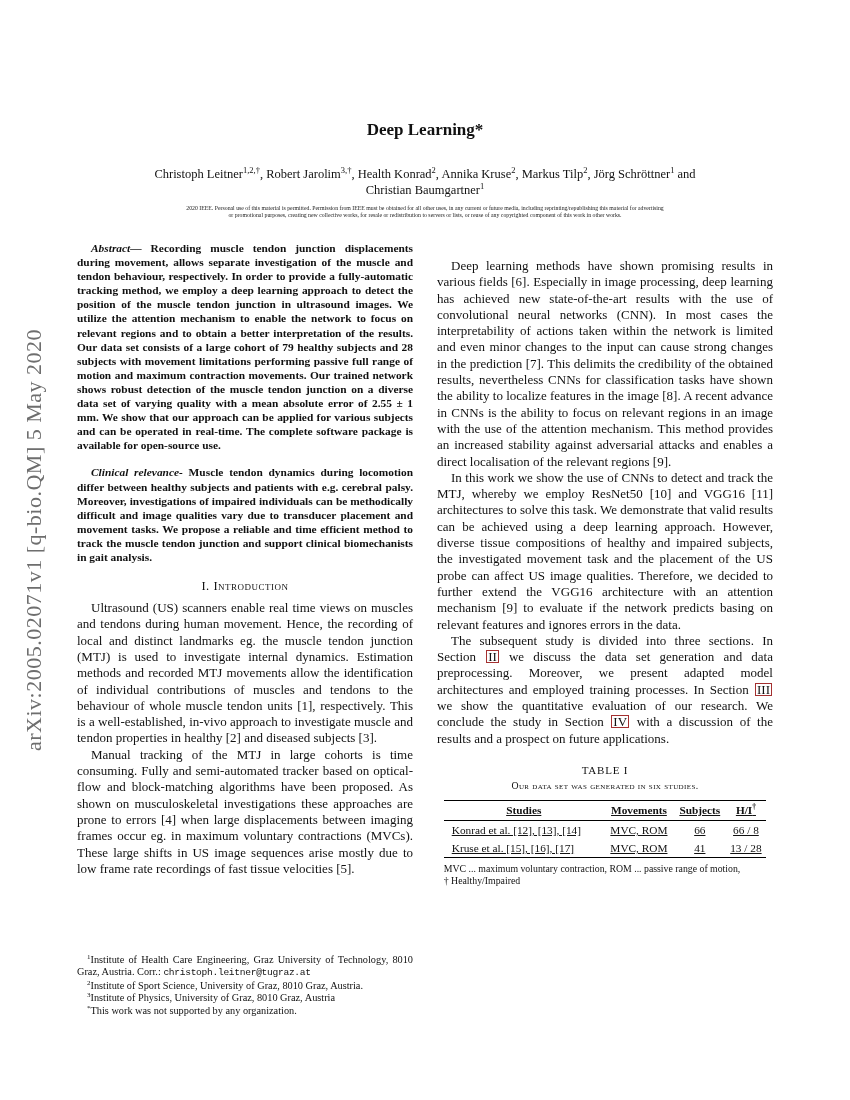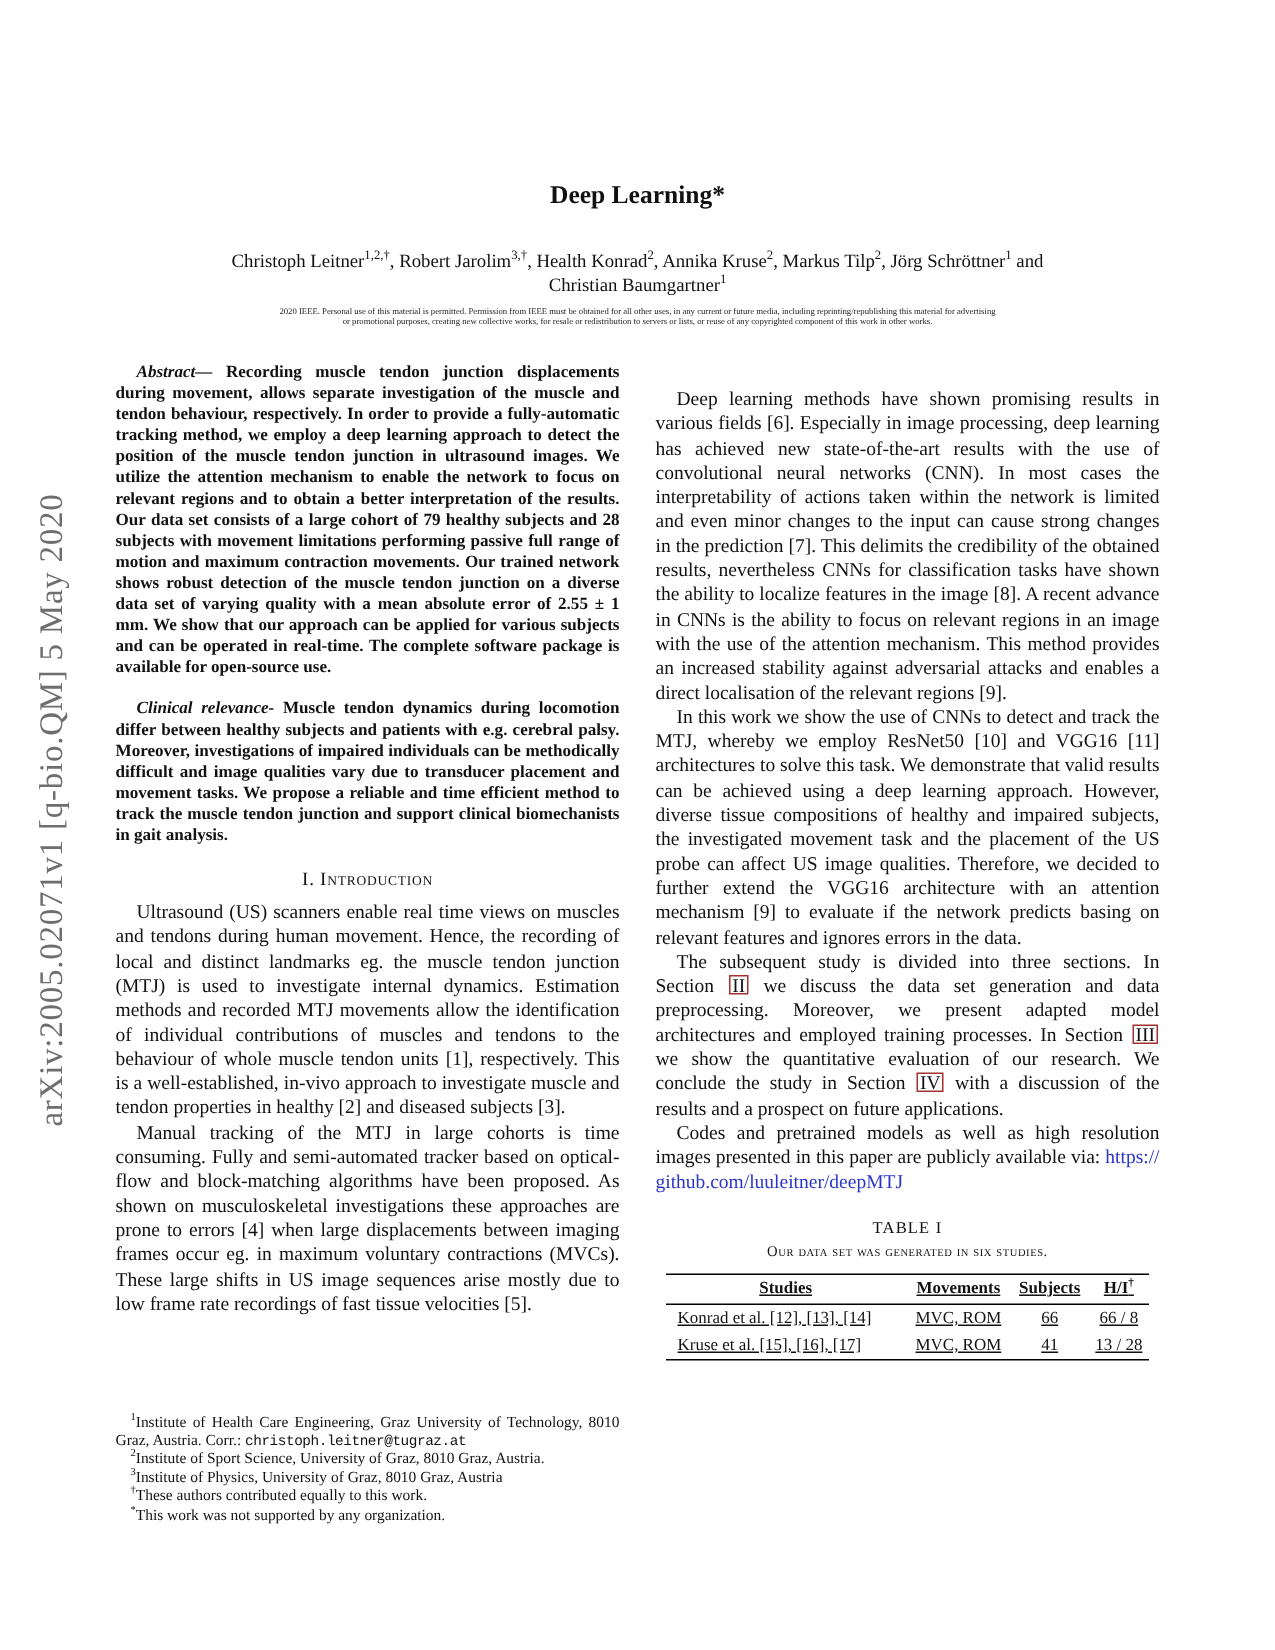--- a/index.html
+++ b/index.html
@@ -86,32 +86,30 @@
 
     <h2 class="section-heading">I. Introduction</h2>
 
     <p class="body-para">Ultrasound (US) scanners enable real time views on muscles and tendons during human movement. Hence, the recording of local and distinct landmarks eg. the muscle tendon junction (MTJ) is used to investigate internal dynamics. Estimation methods and recorded MTJ movements allow the identification of individual contributions of muscles and tendons to the behaviour of whole muscle tendon units [1], respectively. This is a well-established, in-vivo approach to investigate muscle and tendon properties in healthy [2] and diseased subjects [3].</p>
     <p class="body-para">Manual tracking of the MTJ in large cohorts is time consuming. Fully and semi-automated tracker based on optical-flow and block-matching algorithms have been proposed. As shown on musculoskeletal investigations these approaches are prone to errors [4] when large displacements between imaging frames occur eg. in maximum voluntary contractions (MVCs). These large shifts in US image sequences arise mostly due to low frame rate recordings of fast tissue velocities [5].</p>
 
     <div class="footnotes">
       <div class="fn"><sup>1</sup><span>Institute of Health Care Engineering, Graz University of Technology, 8010 Graz, Austria. Corr.: </span><span class="mono">christoph.leitner@tugraz.at</span></div>
       <div class="fn"><sup>2</sup><span>Institute of Sport Science, University of Graz, 8010 Graz, Austria.</span></div>
       <div class="fn"><sup>3</sup><span>Institute of Physics, University of Graz, 8010 Graz, Austria</span></div>
-      <div class="fn"><sup>†</sup><span>These authors contributed equally to this work.</span></div>
       <div class="fn"><sup>*</sup><span>This work was not supported by any organization.</span></div>
     </div>
   </div>
 
   <div class="col-right">
     <p class="body-para">Deep learning methods have shown promising results in various fields [6]. Especially in image processing, deep learning has achieved new state-of-the-art results with the use of convolutional neural networks (CNN). In most cases the interpretability of actions taken within the network is limited and even minor changes to the input can cause strong changes in the prediction [7]. This delimits the credibility of the obtained results, nevertheless CNNs for classification tasks have shown the ability to localize features in the image [8]. A recent advance in CNNs is the ability to focus on relevant regions in an image with the use of the attention mechanism. This method provides an increased stability against adversarial attacks and enables a direct localisation of the relevant regions [9].</p>
     <p class="body-para">In this work we show the use of CNNs to detect and track the MTJ, whereby we employ ResNet50 [10] and VGG16 [11] architectures to solve this task. We demonstrate that valid results can be achieved using a deep learning approach. However, diverse tissue compositions of healthy and impaired subjects, the investigated movement task and the placement of the US probe can affect US image qualities. Therefore, we decided to further extend the VGG16 architecture with an attention mechanism [9] to evaluate if the network predicts basing on relevant features and ignores errors in the data.</p>
 
     <p class="body-para"><span>The subsequent study is divided into three sections. In Section </span><span class="ref-box">II</span><span> we discuss the data set generation and data preprocessing. Moreover, we present adapted model architectures and employed training processes. In Section </span><span class="ref-box">III</span><span> we show the quantitative evaluation of our research. We conclude the study in Section </span><span class="ref-box">IV</span><span> with a discussion of the results and a prospect on future applications.</span></p>
 
-    <p class="body-para"><span>Codes and pretrained models as well as high resolution images presented in this paper are publicly available via: </span><a class="link">https://github.com/luuleitner/deepMTJ</a></p>
 
     <div class="table-block">
       <div class="table-label">TABLE I</div>
       <div class="table-caption">Our data set was generated in six studies.</div>
       <table>
         <thead>
           <tr>
             <th>Studies</th>
             <th>Movements</th>
             <th>Subjects</th>
@@ -126,16 +124,17 @@
             <td>66 / 8</td>
           </tr>
           <tr>
             <td class="c-study">Kruse et al. [15], [16], [17]</td>
             <td>MVC, ROM</td>
             <td>41</td>
             <td>13 / 28</td>
           </tr>
         </tbody>
       </table>
+      <div class="table-footnote"><span>MVC ... maximum voluntary contraction, ROM ... passive range of motion,</span><br><span>† Healthy/Impaired</span></div>
     </div>
   </div>
 
 </div>
 
 </body></html>

